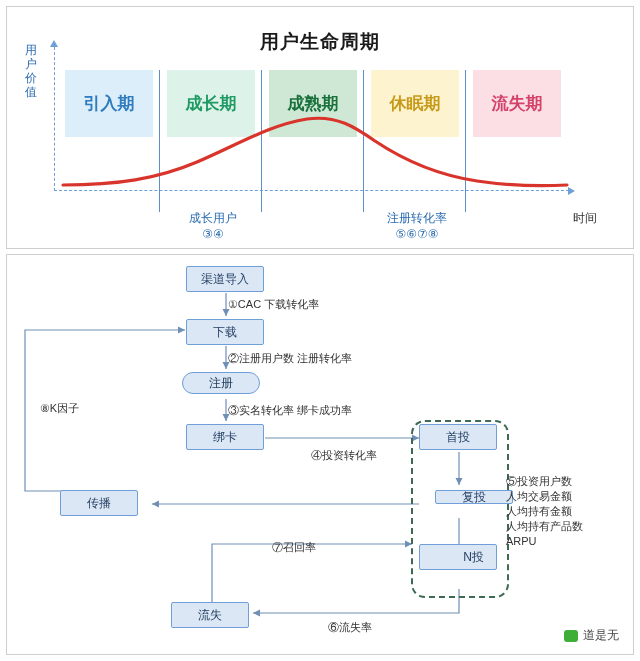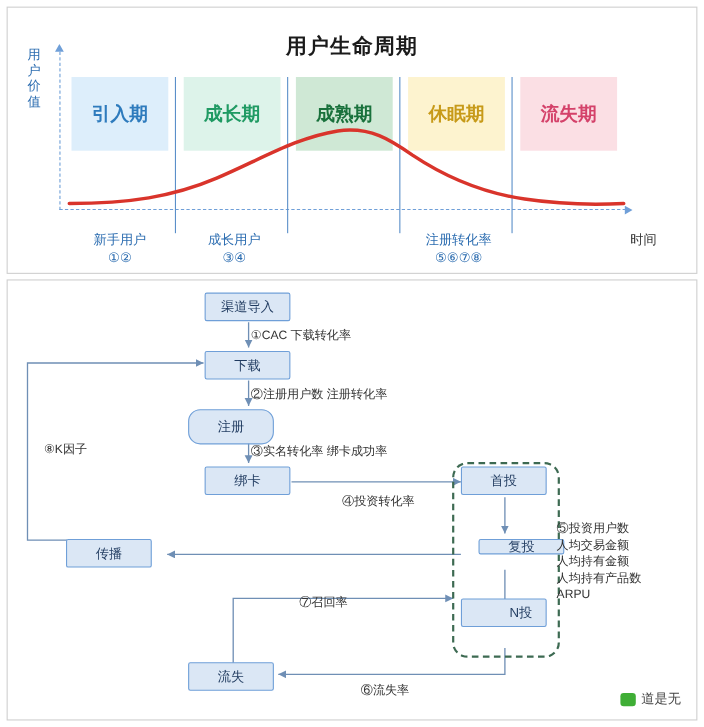--- a/index.html
+++ b/index.html
@@ -217,24 +217,20 @@
 
   <div class="divider" style="left:152px;"></div>
   <div class="divider" style="left:254px;"></div>
   <div class="divider" style="left:356px;"></div>
   <div class="divider" style="left:458px;"></div>
 
   <svg id="curve" width="628" height="241">
     <path d="M 56 178 C 110 178, 150 172, 190 155 C 230 138, 262 118, 300 112 C 330 108, 348 120, 368 134 C 395 152, 430 168, 470 174 C 510 180, 540 179, 560 178" fill="none" stroke="#d9342b" stroke-width="3.2" stroke-linecap="round"></path>
   </svg>
 
-  <div class="seg-label" id="seg-0" style="left: 52px; width: 100px; top: 203px;">
-    <span>新手用户</span><br>
-    <span>①②</span>
-  </div>
   <div class="seg-label" id="seg-1" style="left: 156px; width: 100px; top: 203px;">
     <span>成长用户</span><br>
     <span>③④</span>
   </div>
   <div class="seg-label" id="seg-2" style="left: 360px; width: 100px; top: 203px;">
     <span>注册转化率</span><br>
     <span>⑤⑥⑦⑧</span>
   </div>
 </div>
 
@@ -271,21 +267,21 @@
   </svg>
 
   <div class="dashed-box" style="left:404px; top:165px; width:98px; height:178px;"></div>
 
   <div class="node" id="node-channel" style="left: 179px; top: 11px; width: 78px; height: 26px;">
       <span>渠道导入</span>
     </div>
   <div class="node" id="node-download" style="left: 179px; top: 64px; width: 78px; height: 26px;">
       <span>下载</span>
     </div>
-  <div class="node" id="node-register" style="left: 164px; top: 117px; width: 78px; height: 32px; border-radius: 11px;">
+  <div class="node" id="node-register" style="left: 175px; top: 117px; width: 78px; height: 22px; border-radius: 11px;">
       <span>注册</span>
     </div>
   <div class="node" id="node-bindcard" style="left: 179px; top: 169px; width: 78px; height: 26px;">
       <span>绑卡</span>
     </div>
   <div class="node" id="node-first" style="left: 412px; top: 169px; width: 78px; height: 26px;">
       <span>首投</span>
     </div>
   <div class="node" id="node-repeat" style="left: 428px; top: 235px; width: 78px; height: 14px;">
       <span>复投</span>

